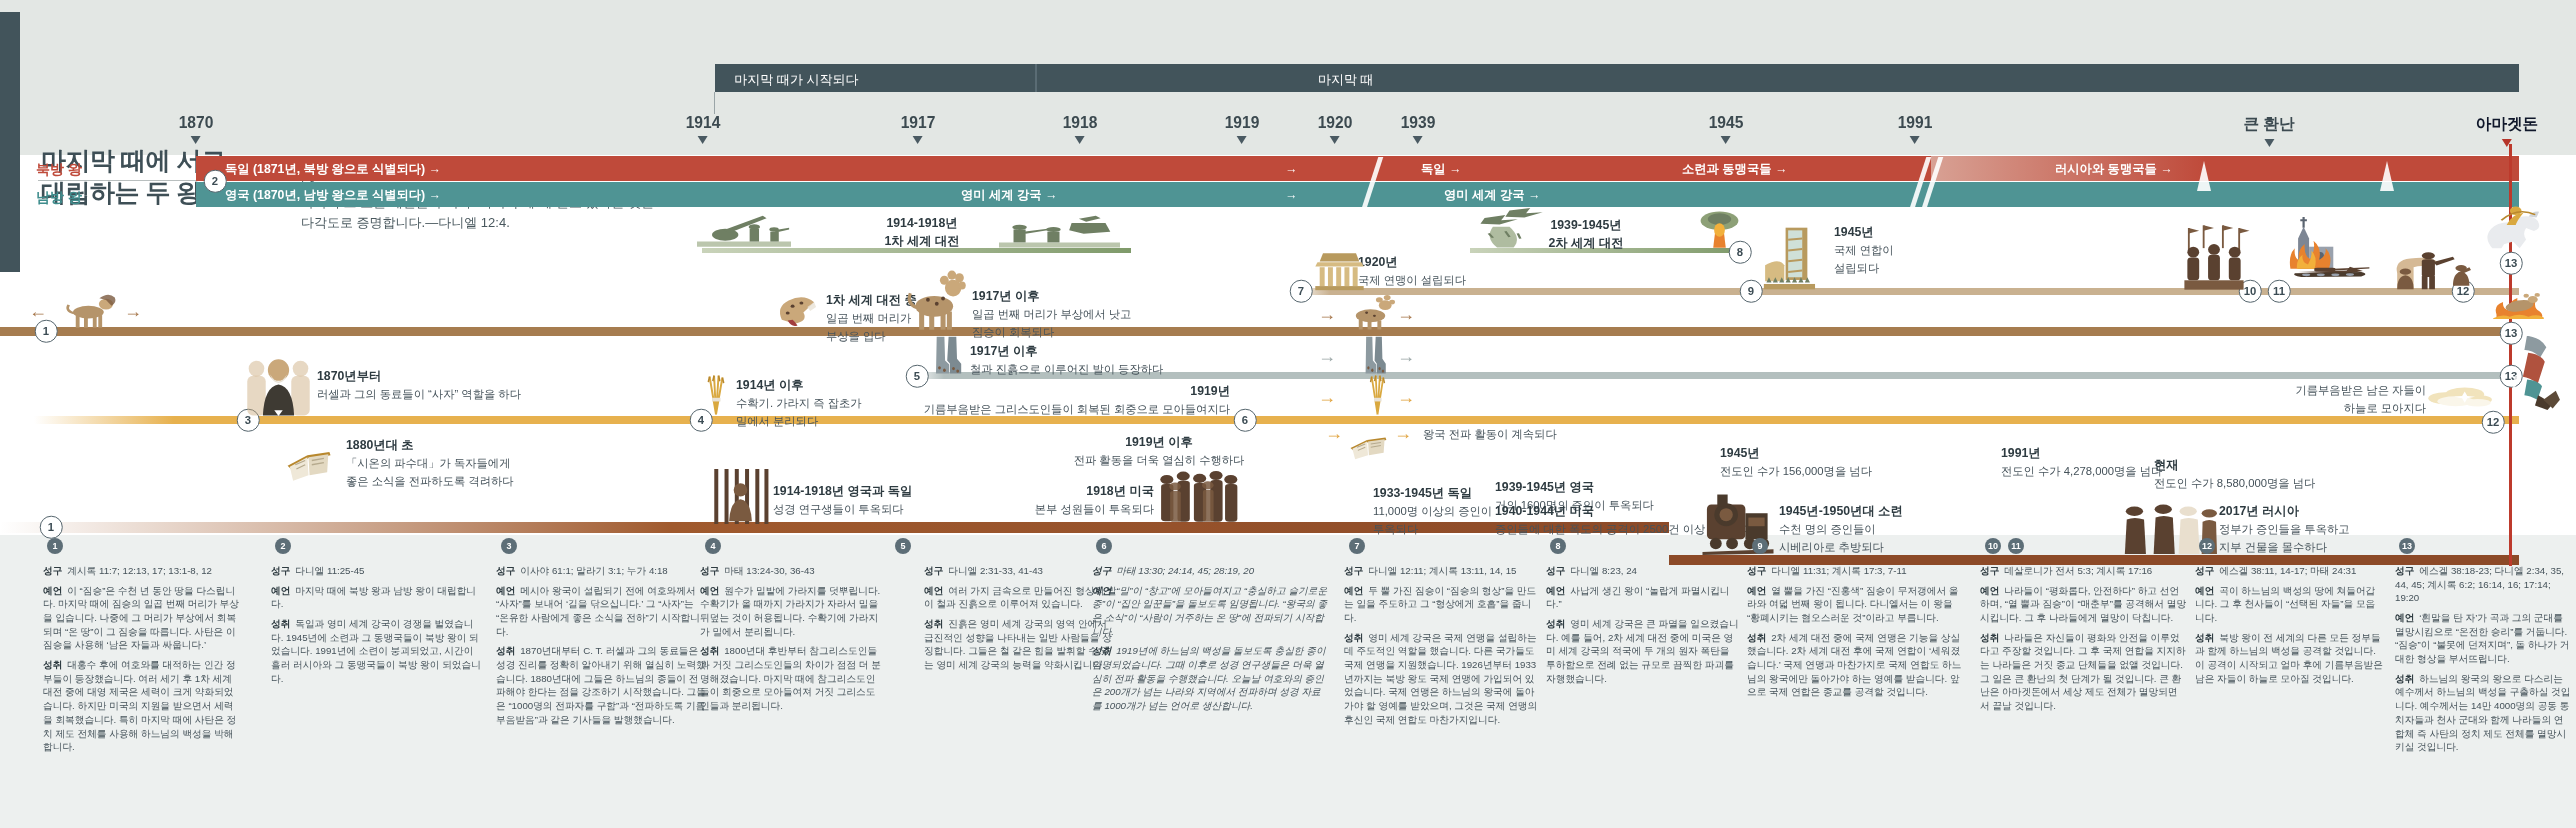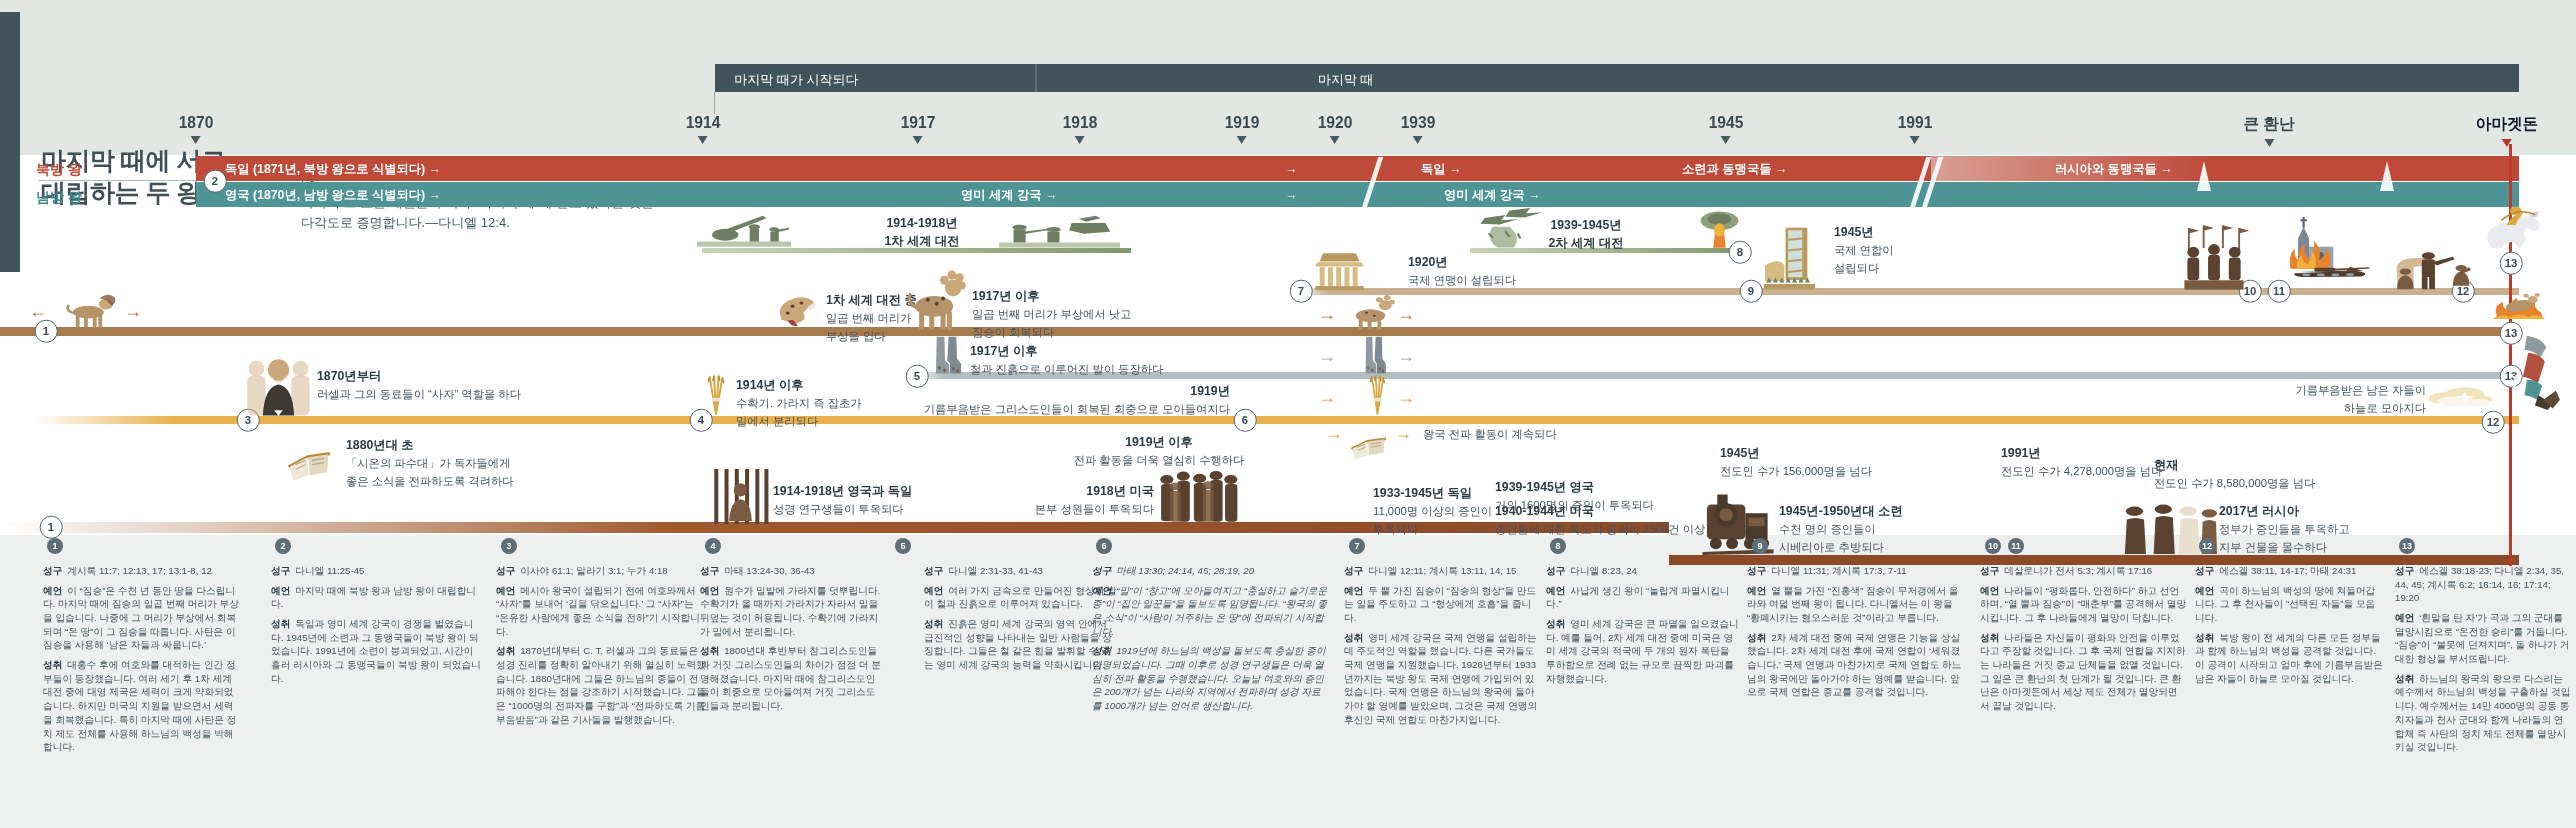--- a/index.html
+++ b/index.html
@@ -187,21 +187,21 @@
       </div>
       <div class="ev" style="position: absolute; left: 317px; top: 367px;">
         <div class="t">1870년부터</div>
         <div>러셀과 그의 동료들이 “사자” 역할을 하다</div>
       </div>
       <div class="ev" style="position: absolute; left: 346px; top: 436px;">
         <div class="t">1880년대 초</div>
         <div>「시온의 파수대」가 독자들에게</div>
         <div>좋은 소식을 전파하도록 격려하다</div>
       </div>
-      <div class="ev" style="position: absolute; left: 1408px; top: 253px;">
+      <div class="ev" style="position: absolute; left: 1358px; top: 253px;">
         <div class="t">1920년</div>
         <div>국제 연맹이 설립되다</div>
       </div>
       <div class="ev" style="position: absolute; left: 1834px; top: 223px;">
         <div class="t">1945년</div>
         <div>국제 연합이</div>
         <div>설립되다</div>
       </div>
       <div class="ev" style="position: absolute; left: 1720px; top: 444px;">
         <div class="t">1945년</div>

